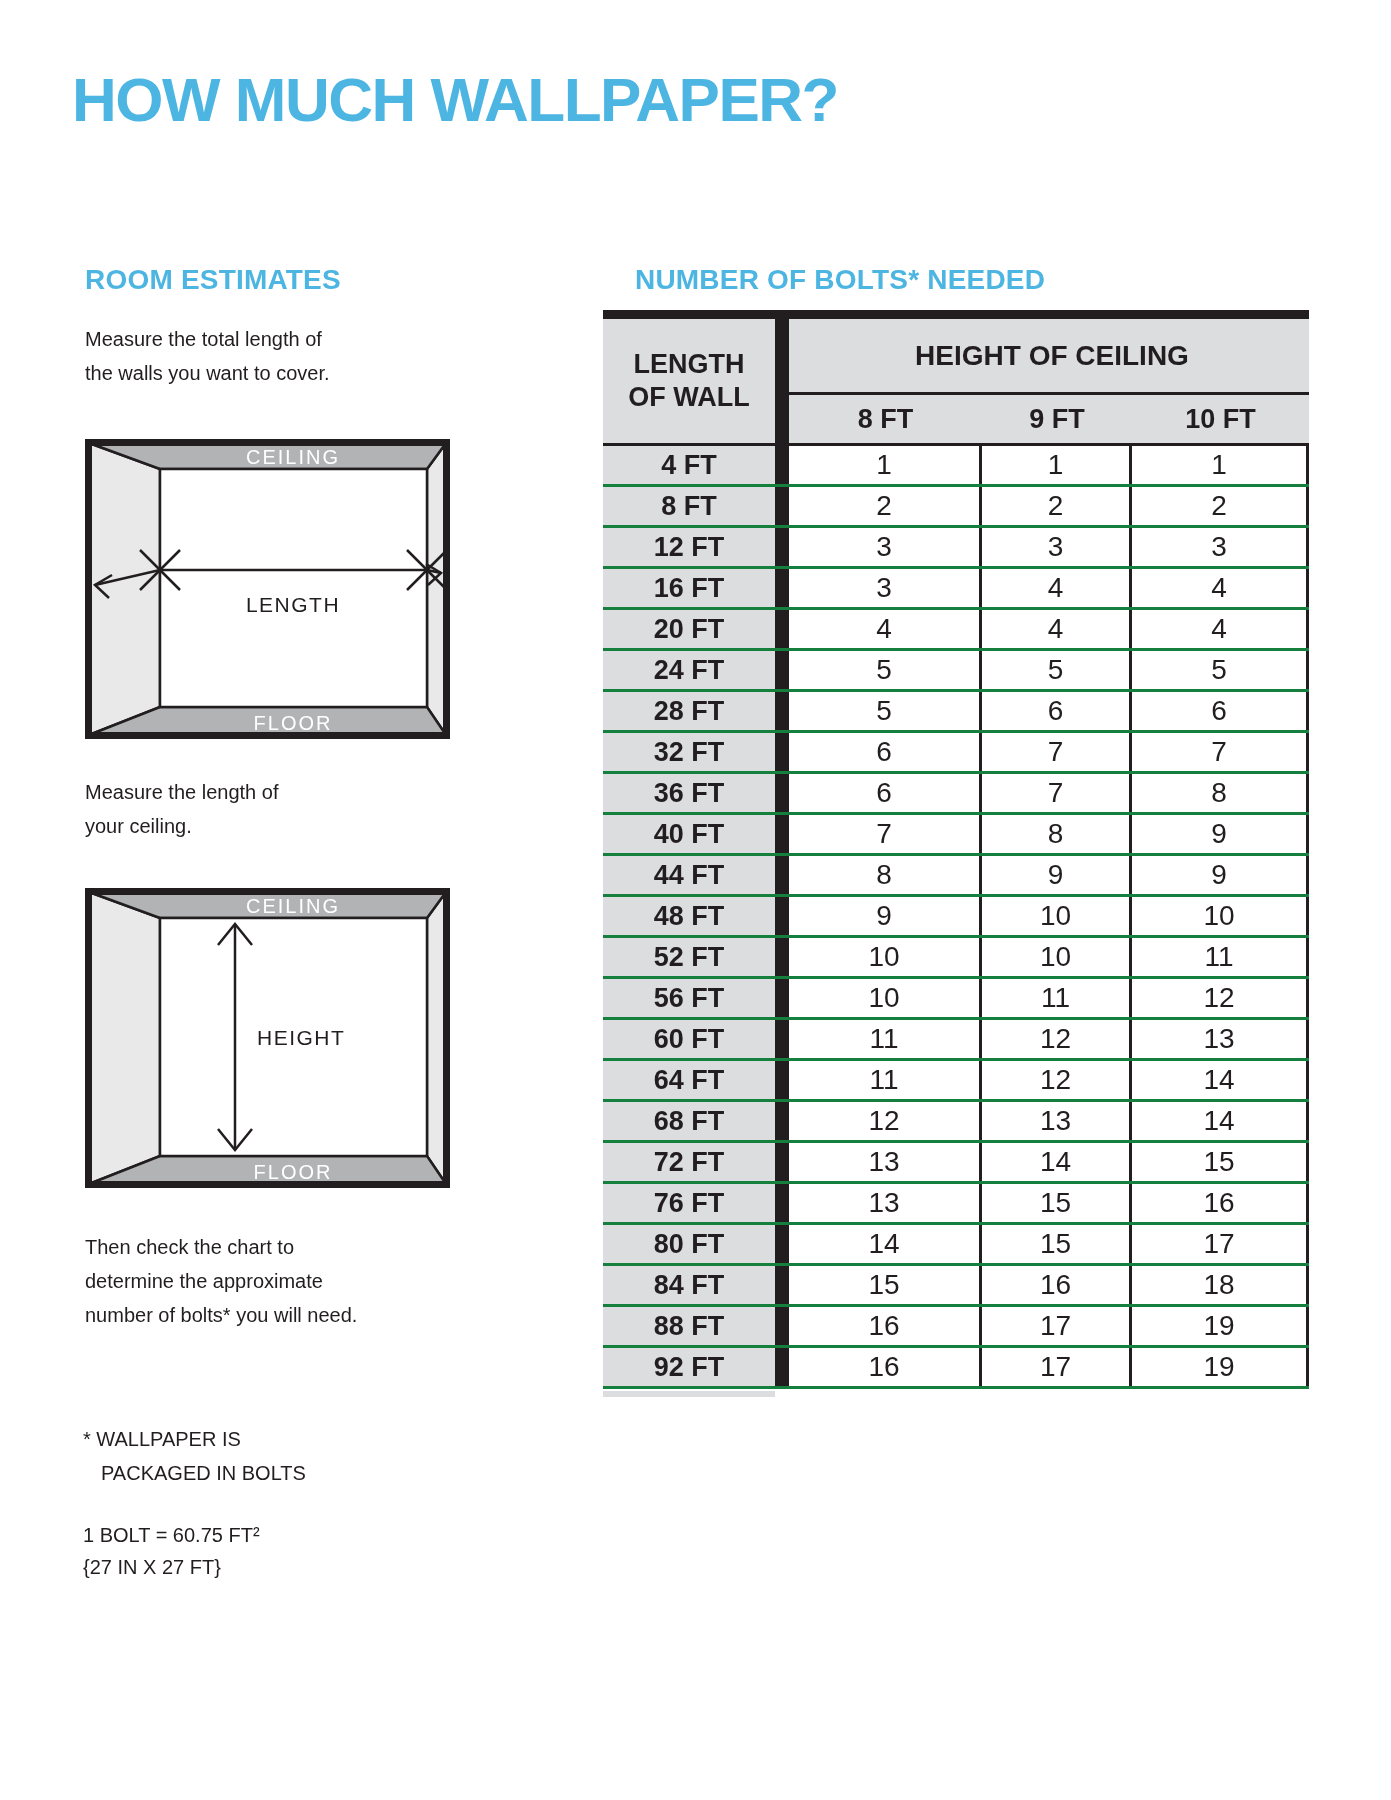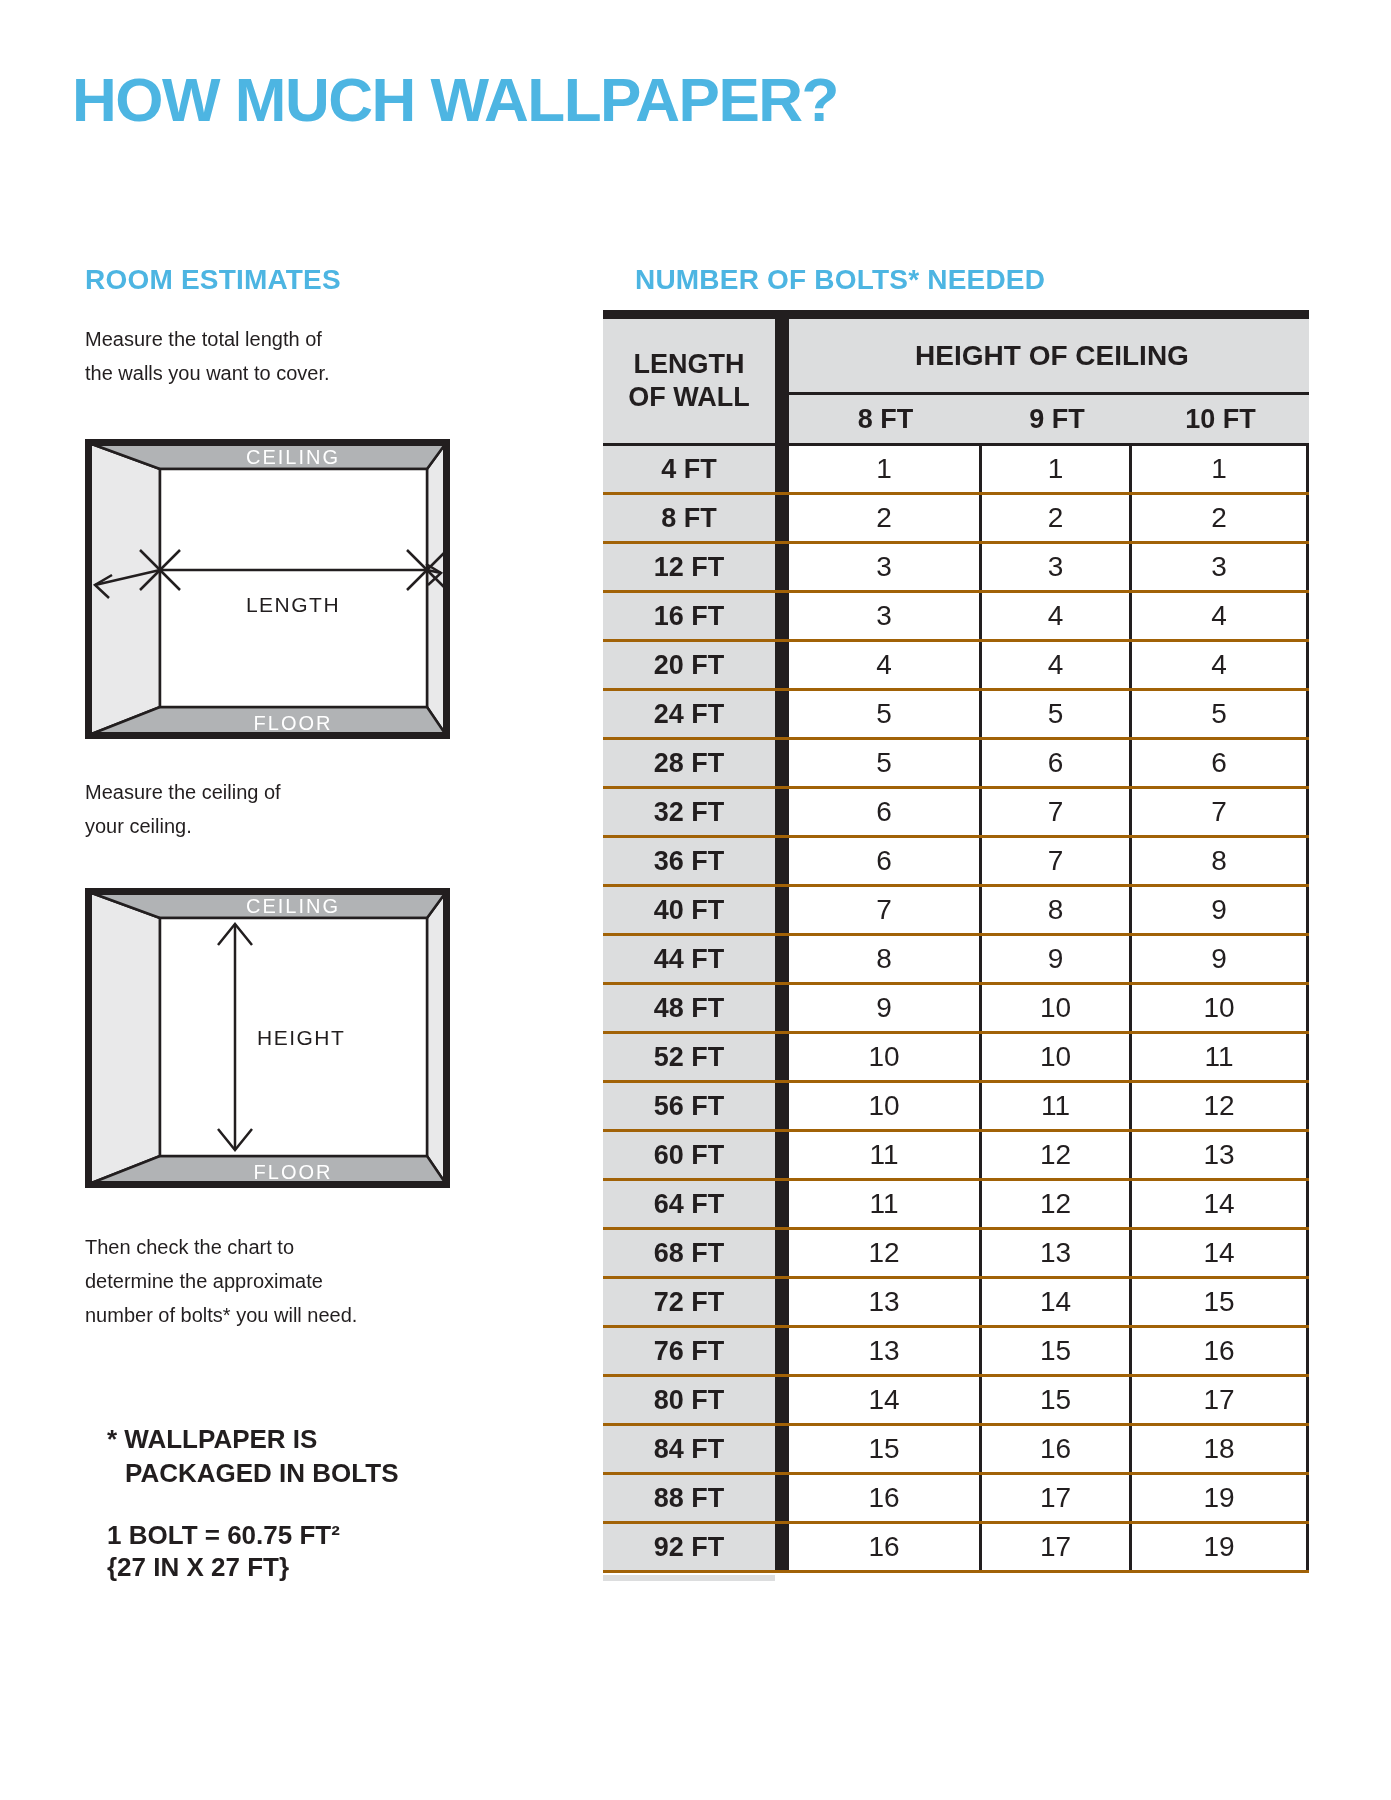--- a/index.html
+++ b/index.html
@@ -12,42 +12,42 @@
   
   .page-title{
     left:72px;top:64px;font-size:62px;font-weight:bold;letter-spacing:-1.5px;
     color:#4db5e2;white-space:nowrap;
   }
   .blue-subhead{
     font-size:28px;font-weight:bold;color:#4db5e2;letter-spacing:0.2px;white-space:nowrap;
   }
   
   .body-text{font-size:20px;line-height:34px;color:#221e1f;white-space:nowrap;}
-  .bold-text{font-size:26px;line-height:34px;font-weight:bold;white-space:nowrap;margin-left:24px;}
+  .bold-text{font-size:20px;line-height:34px;font-weight:normal;white-space:nowrap;}
   .footnote-indent{padding-left:18px;}
   
   .diagram{display:block;}
   
   .bolt-table{left:603px;top:310px;width:706px;}
   .table-heading{left:635px;top:264px;width:706px;text-align:left;}
   .topbar{width:706px;height:9px;background:#221e1f;}
   .thead{
     display:grid;grid-template-columns:172px 14px 193px 150px 177px;
     grid-template-rows:76px 48px;border-bottom:3px solid #221e1f;
   }
   .th{background:#dcddde;display:flex;align-items:center;justify-content:center;
       font-weight:bold;font-size:27px;color:#221e1f;}
   .th-rowheader{grid-row:1/3;grid-column:1;flex-direction:column;line-height:33px;}
   .th-bar{grid-row:1/3;grid-column:2;background:#221e1f;}
   .th-group{grid-row:1;grid-column:3/6;border-bottom:3px solid #221e1f;font-size:28px;padding-left:6px;}
   .th-col{grid-row:2;}
   .tbody{background:#ffffff;}
   .trow{
     display:grid;grid-template-columns:172px 14px 193px 150px 177px;
-    height:49px;box-sizing:border-box;border-bottom:3px solid #a16207;
+    height:41px;box-sizing:border-box;border-bottom:3px solid #15803d;
   }
   .cell{display:flex;align-items:center;justify-content:center;box-sizing:border-box;}
   .label-cell{background:#dcddde;font-weight:bold;font-size:27px;}
   .bar-cell{background:#221e1f;}
   .value-cell{background:#ffffff;border-right:3px solid #221e1f;font-size:28px;}
   .sliver{width:172px;height:6px;background:#dcddde;margin-top:2px;}
 </style>
 </head>
 <body>
 
@@ -78,21 +78,21 @@
     <line x1="342" y1="131" x2="356" y2="134"></line>
     <polyline points="341,125 356,134 343,146"></polyline>
   </g>
   <text x="208" y="25" text-anchor="middle" font-size="20" letter-spacing="2" fill="#ffffff">CEILING</text>
   <text x="208" y="291" text-anchor="middle" font-size="20" letter-spacing="2" fill="#ffffff">FLOOR</text>
   <text x="208" y="173" text-anchor="middle" font-size="21" letter-spacing="1.5" fill="#221e1f">LENGTH</text>
   <rect x="3.5" y="3.5" width="358" height="293" fill="none" stroke="#221e1f" stroke-width="7"></rect>
 </svg>
 
 <div class="abs body-text" style="left:85px;top:775px;">
-  <div>Measure the ceiling of</div>
+  <div>Measure the length of</div>
   <div>your ceiling.</div>
 </div>
 
 <svg class="abs diagram" style="left:85px;top:888px;" width="365" height="300" viewBox="0 0 365 300">
   <rect x="0" y="0" width="365" height="300" fill="#ffffff"></rect>
   <polygon points="4,4 75,30 75,268 4,296" fill="#e9e9ea" stroke="#221e1f" stroke-width="2.5"></polygon>
   <polygon points="361,4 342,30 342,268 361,296" fill="#e9e9ea" stroke="#221e1f" stroke-width="2.5"></polygon>
   <polygon points="4,4 361,4 342,30 75,30" fill="#b1b3b5" stroke="#221e1f" stroke-width="2.5"></polygon>
   <polygon points="4,296 75,268 342,268 361,296" fill="#b1b3b5" stroke="#221e1f" stroke-width="2.5"></polygon>
   <rect x="75" y="30" width="267" height="238" fill="#ffffff" stroke="#221e1f" stroke-width="2.5"></rect>

